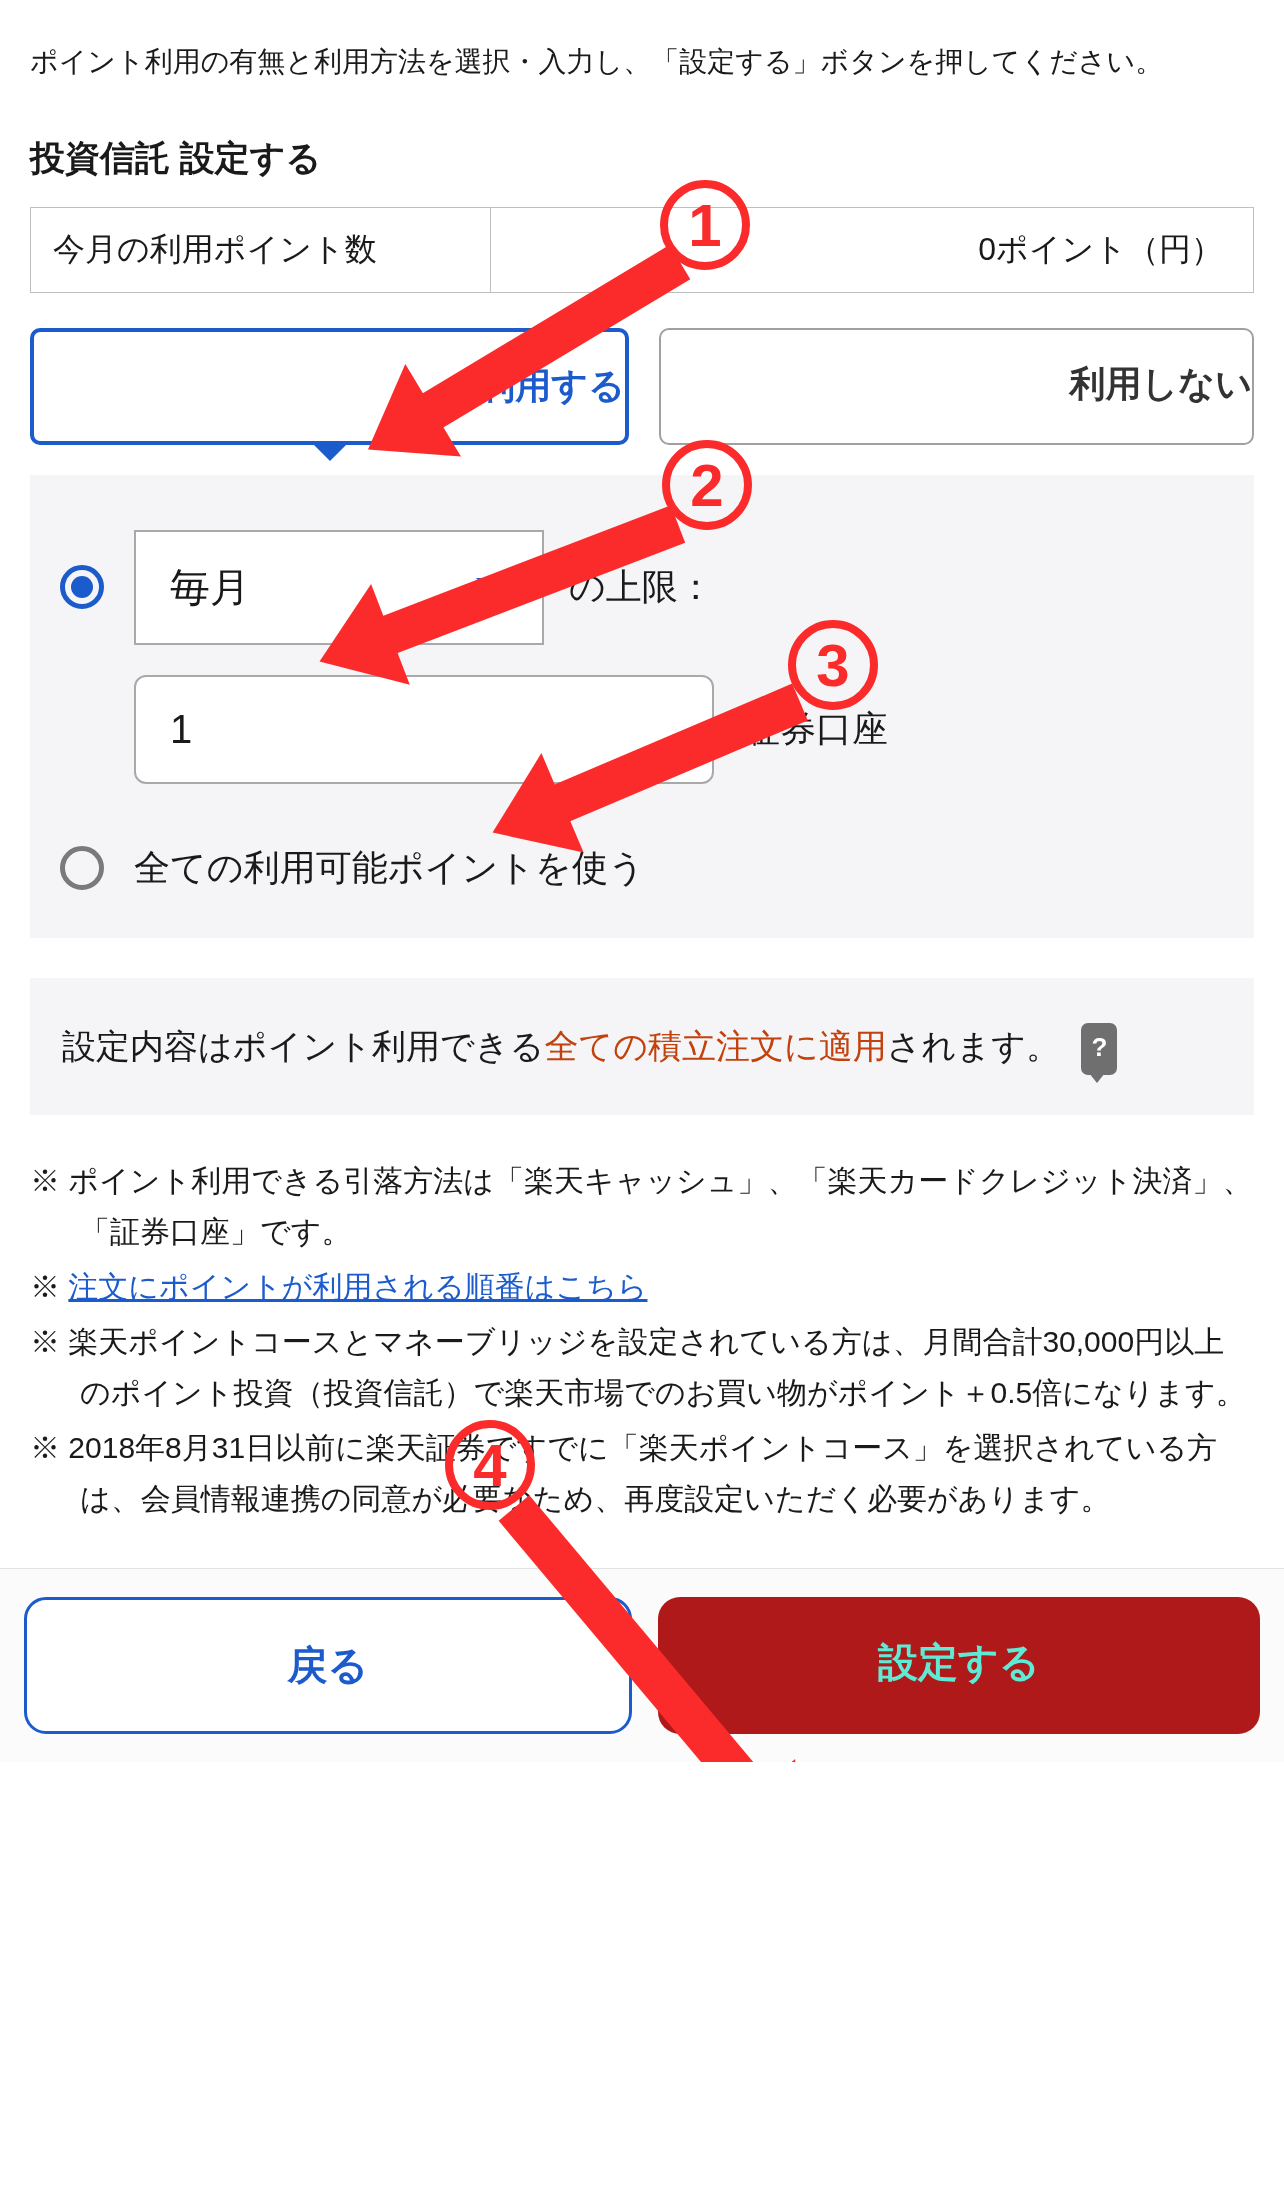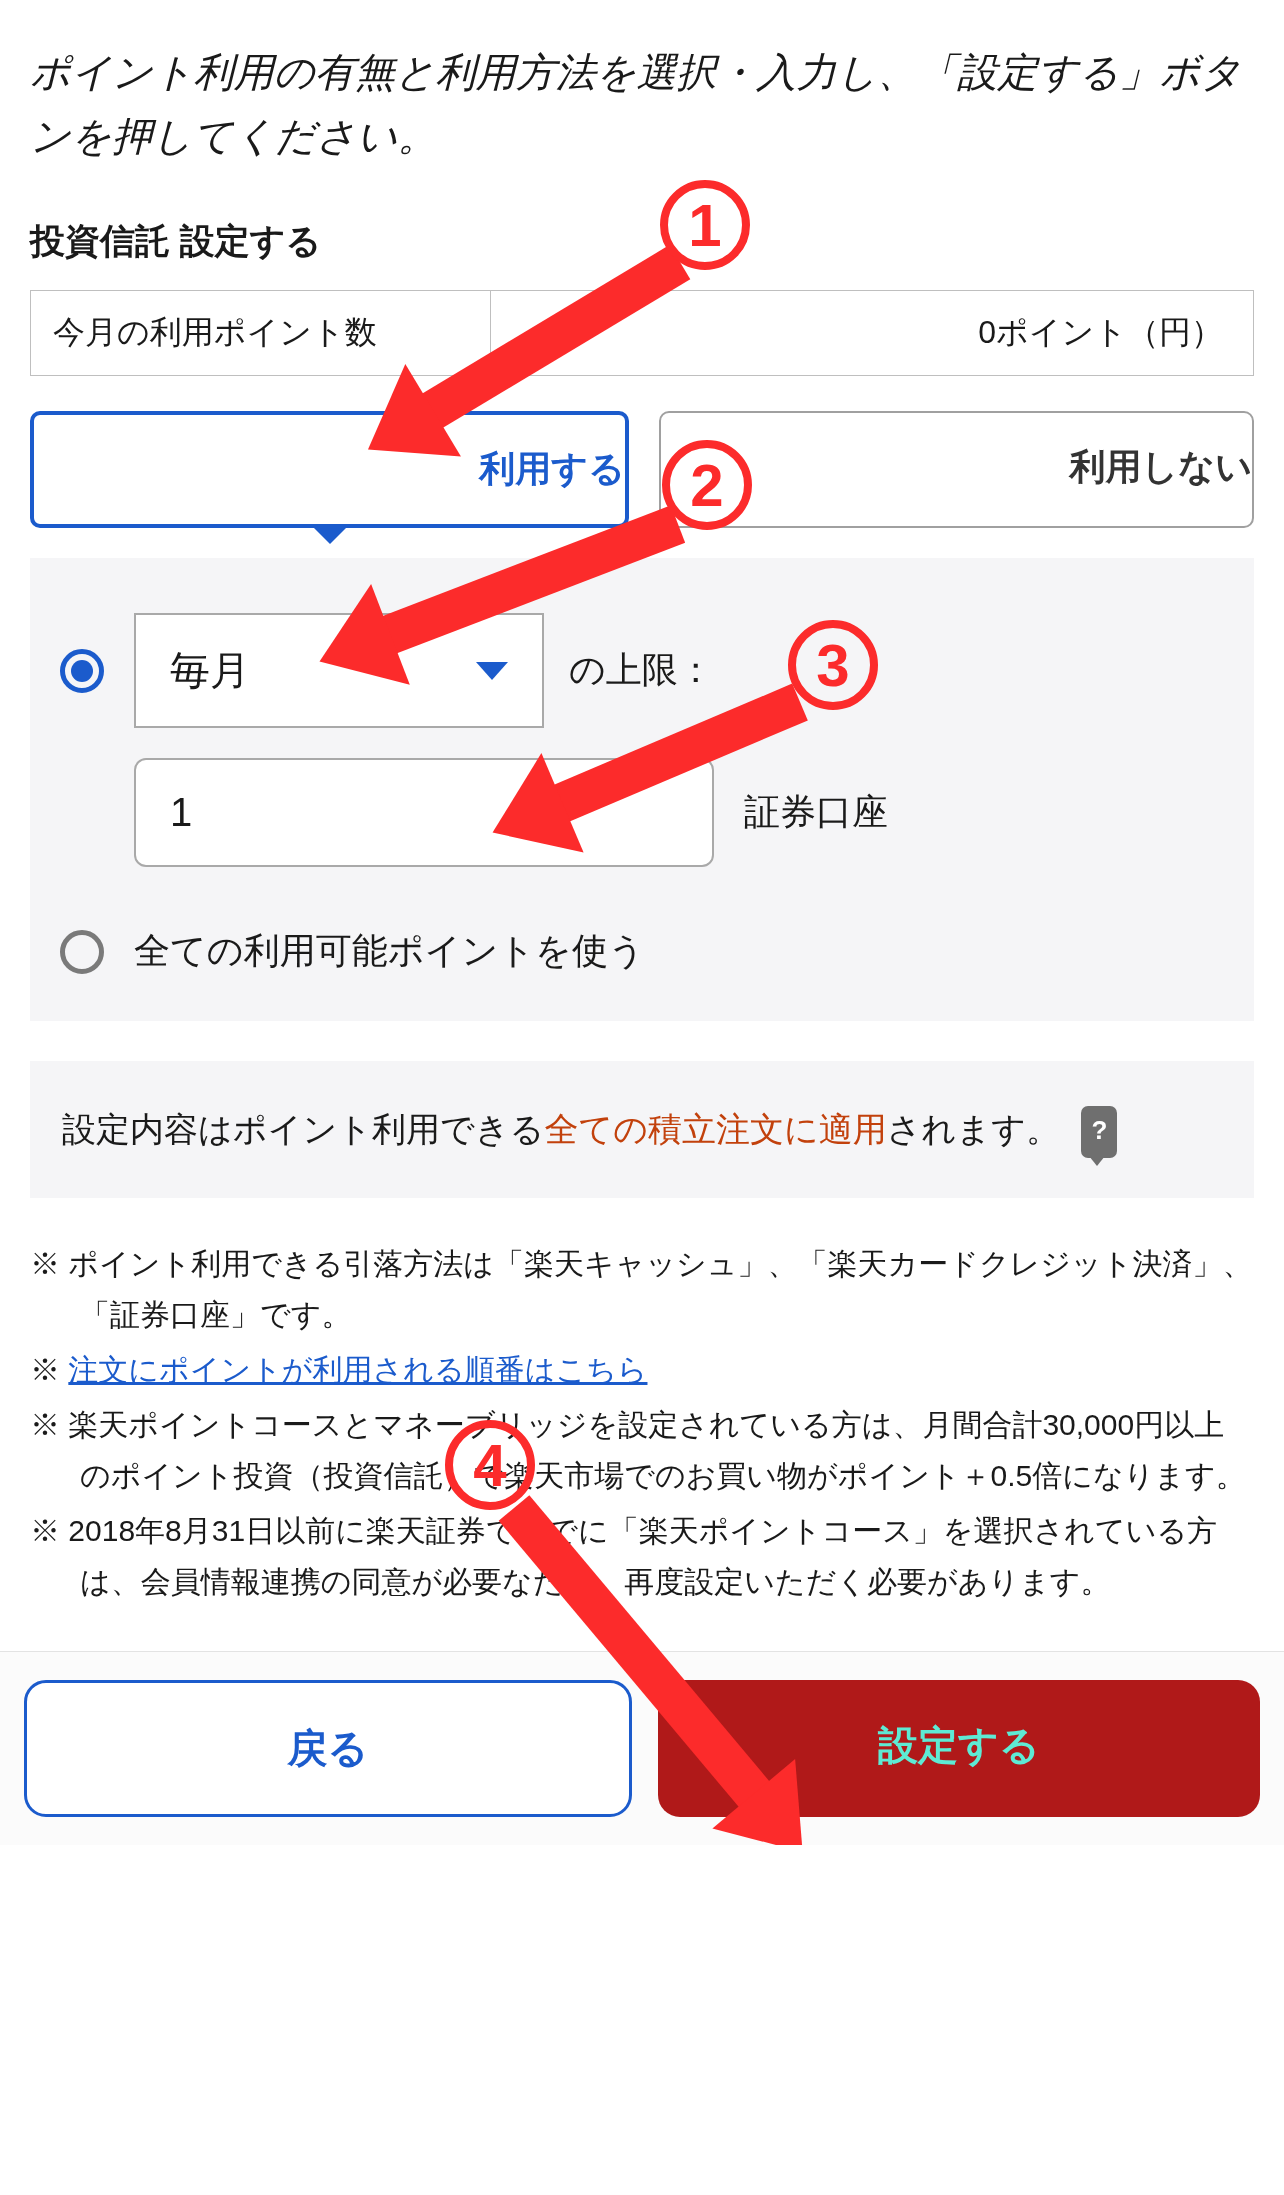--- a/index.html
+++ b/index.html
@@ -4,21 +4,21 @@
   <style>
     * { box-sizing: border-box; margin: 0; padding: 0; }
     body {
       font-family: -apple-system, BlinkMacSystemFont, "Hiragino Sans", "Hiragino Kaku Gothic ProN", sans-serif;
       width: 1284px;
       background: #fff;
       color: #1a1a1a;
       position: relative;
     }
     .page { padding: 40px 30px 0 30px; }
-    .intro { font-size: 40px; line-height: 1.6; margin-bottom: 50px; font-style: italic; }
+    .intro { font-size: 28px; line-height: 1.6; margin-bottom: 50px; }
     .section-title { font-size: 35px; font-weight: 700; margin-bottom: 25px; }
     .points-row {
       display: flex;
       border: 1px solid #bfbfbf;
       margin-bottom: 35px;
     }
     .points-label {
       flex: 0 0 460px;
       padding: 20px 22px;
       font-size: 32px;

